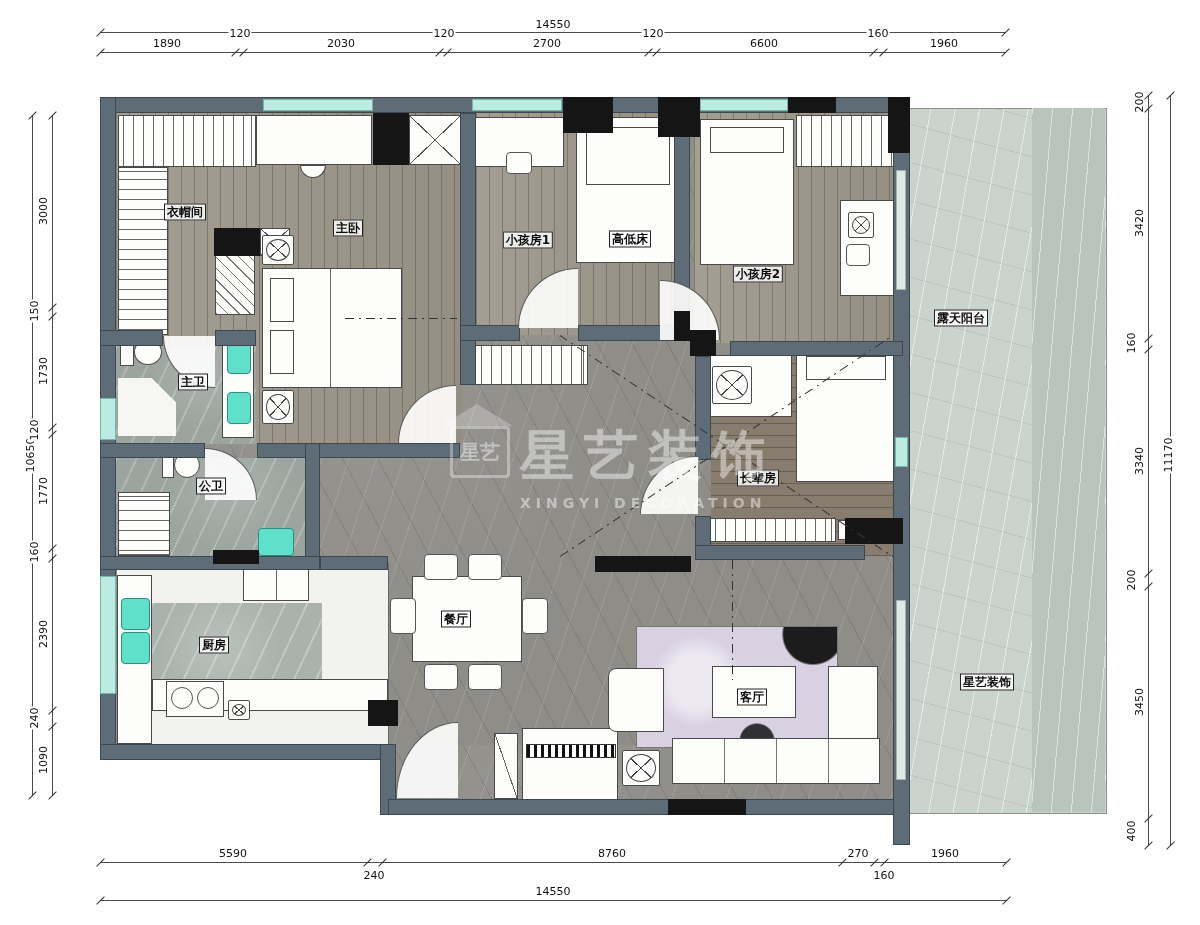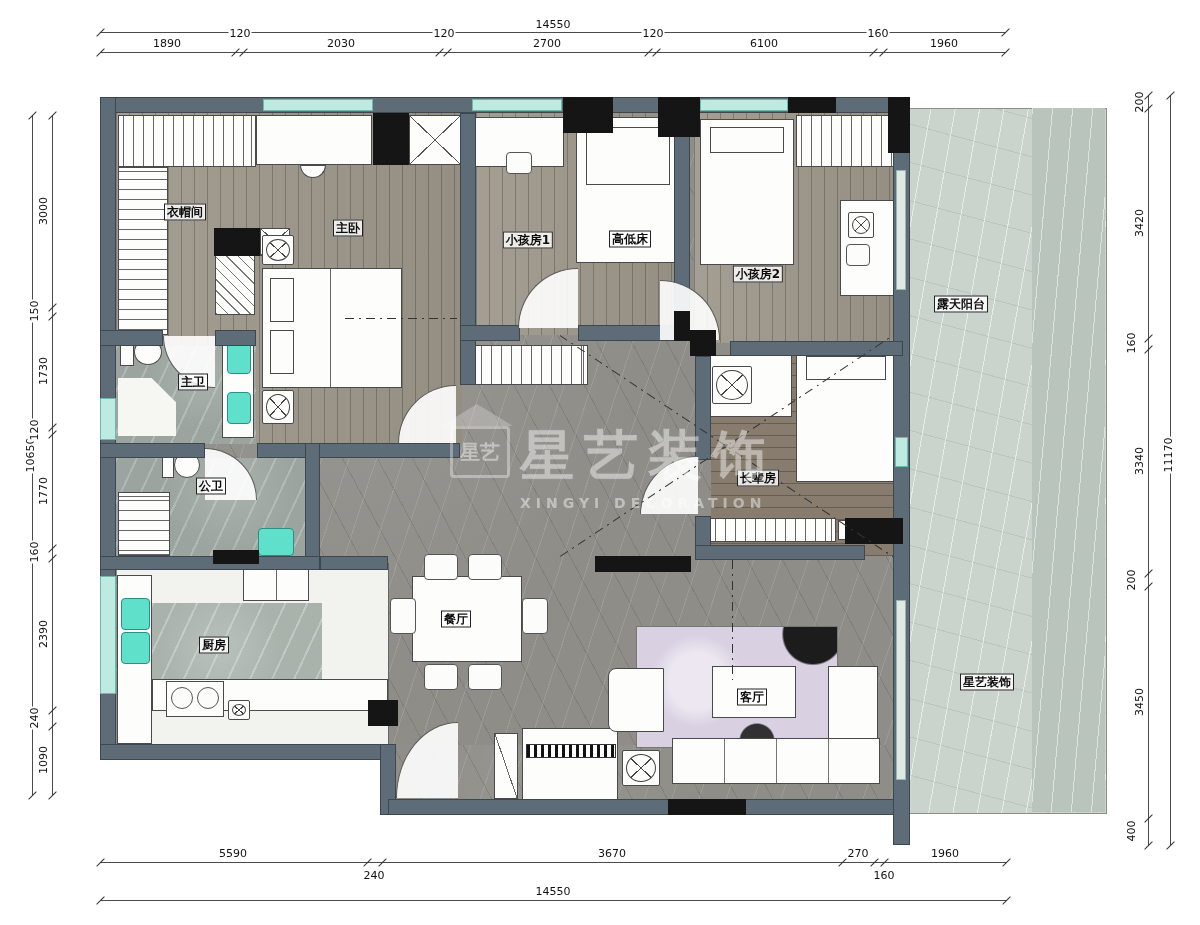--- a/index.html
+++ b/index.html
@@ -72,21 +72,21 @@
   <div>
     <div class="dline" style="left:100px;top:32px;width:905px;height:1px;"></div>
     <div class="dline" style="left:100px;top:52px;width:905px;height:1px;"></div>
     <span class="dim" style="left:553px;top:24px;">14550</span>
     <span class="dim" style="left:167px;top:43px;">1890</span>
     <span class="dim" style="left:240px;top:33px;">120</span>
     <span class="dim" style="left:341px;top:43px;">2030</span>
     <span class="dim" style="left:444px;top:33px;">120</span>
     <span class="dim" style="left:547px;top:43px;">2700</span>
     <span class="dim" style="left:653px;top:33px;">120</span>
-    <span class="dim" style="left:764px;top:43px;">6100</span>
+    <span class="dim" style="left:764px;top:43px;">6600</span>
     <span class="dim" style="left:878px;top:33px;">160</span>
     <span class="dim" style="left:944px;top:43px;">1960</span>
     <span class="tick" style="left:100px;top:27px;"></span>
     <span class="tick" style="left:1005px;top:27px;"></span>
     <span class="tick" style="left:100px;top:47px;"></span>
     <span class="tick" style="left:235px;top:47px;"></span>
     <span class="tick" style="left:243px;top:47px;"></span>
     <span class="tick" style="left:439px;top:47px;"></span>
     <span class="tick" style="left:447px;top:47px;"></span>
     <span class="tick" style="left:648px;top:47px;"></span>
@@ -94,21 +94,21 @@
     <span class="tick" style="left:873px;top:47px;"></span>
     <span class="tick" style="left:883px;top:47px;"></span>
     <span class="tick" style="left:1005px;top:47px;"></span>
   </div>
 
   <div>
     <div class="dline" style="left:100px;top:862px;width:907px;height:1px;"></div>
     <div class="dline" style="left:100px;top:900px;width:907px;height:1px;"></div>
     <span class="dim" style="left:233px;top:853px;">5590</span>
     <span class="dim" style="left:374px;top:875px;">240</span>
-    <span class="dim" style="left:612px;top:853px;">3670</span>
+    <span class="dim" style="left:612px;top:853px;">8760</span>
     <span class="dim" style="left:858px;top:853px;">270</span>
     <span class="dim" style="left:884px;top:875px;">160</span>
     <span class="dim" style="left:945px;top:853px;">1960</span>
     <span class="dim" style="left:553px;top:891px;">14550</span>
     <span class="tick" style="left:100px;top:857px;"></span>
     <span class="tick" style="left:367px;top:857px;"></span>
     <span class="tick" style="left:382px;top:857px;"></span>
     <span class="tick" style="left:842px;top:857px;"></span>
     <span class="tick" style="left:874px;top:857px;"></span>
     <span class="tick" style="left:884px;top:857px;"></span>
@@ -318,21 +318,21 @@
   <div class="dash" style="left:560px;top:335px;width:400px;transform:rotate(33.6deg);"></div>
   <div class="dash" style="left:560px;top:556px;width:400px;transform:rotate(-33.6deg);"></div>
   <div class="dash" style="left:345px;top:318px;width:112px;"></div>
   <div class="dash" style="left:733px;top:560px;width:120px;transform:rotate(90deg);"></div>
 
   <span class="rlabel" style="left:185px;top:212px;">衣帽间</span>
   <span class="rlabel" style="left:348px;top:228px;">主卧</span>
   <span class="rlabel" style="left:528px;top:240px;">小孩房1</span>
   <span class="rlabel" style="left:630px;top:239px;">高低床</span>
   <span class="rlabel" style="left:758px;top:274px;">小孩房2</span>
-  <span class="rlabel" style="left:961px;top:304px;">露天阳台</span>
+  <span class="rlabel" style="left:961px;top:318px;">露天阳台</span>
   <span class="rlabel" style="left:193px;top:382px;">主卫</span>
   <span class="rlabel" style="left:211px;top:486px;">公卫</span>
   <span class="rlabel" style="left:758px;top:478px;">长辈房</span>
   <span class="rlabel" style="left:214px;top:645px;">厨房</span>
   <span class="rlabel" style="left:456px;top:619px;">餐厅</span>
   <span class="rlabel" style="left:752px;top:697px;">客厅</span>
   <span class="rlabel" style="left:987px;top:682px;">星艺装饰</span>
 
   <div id="wm" style="left:520px;top:420px;">
     <div class="roof"></div>

